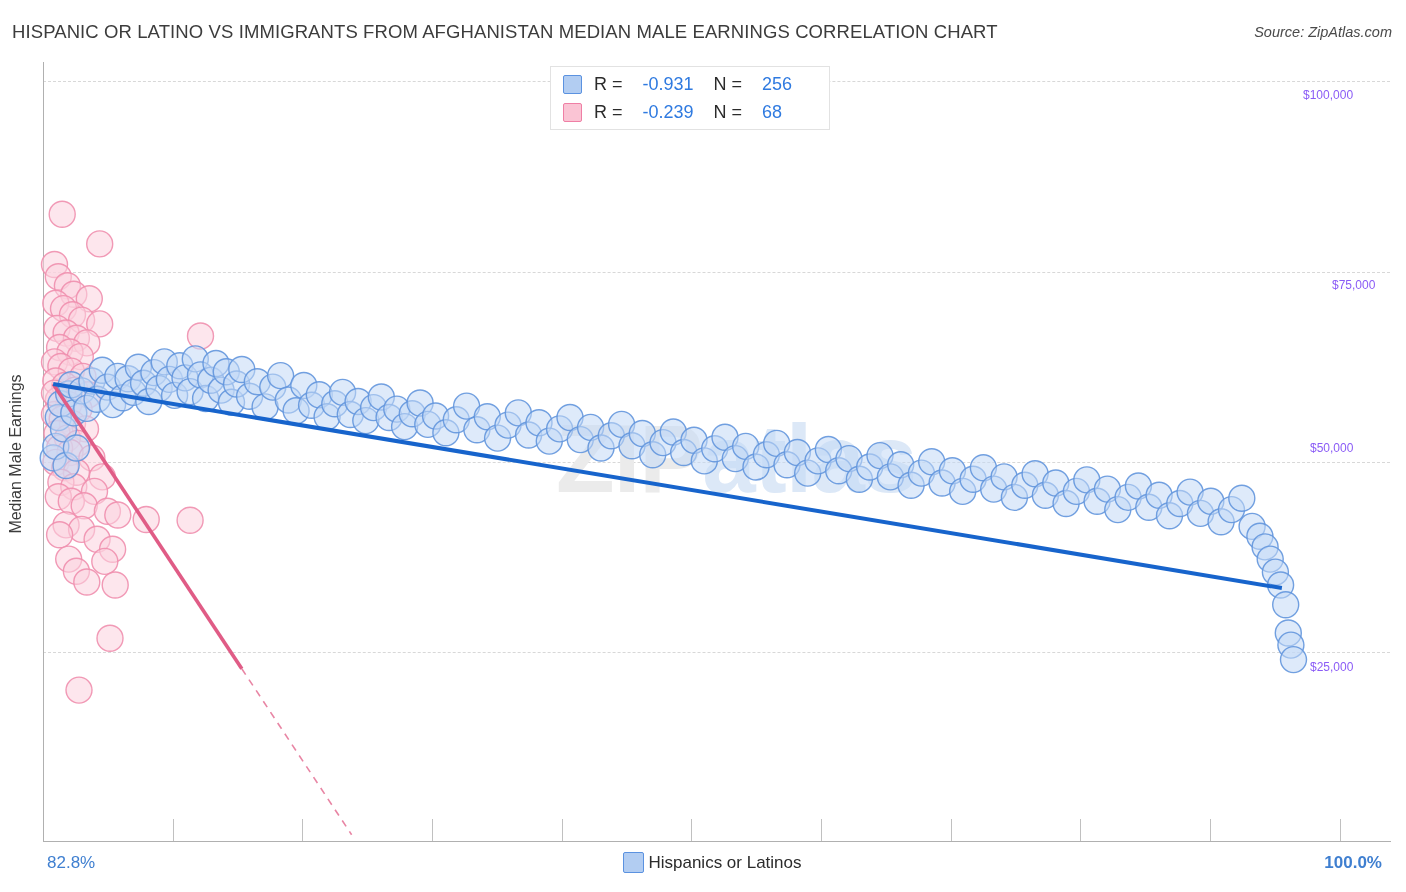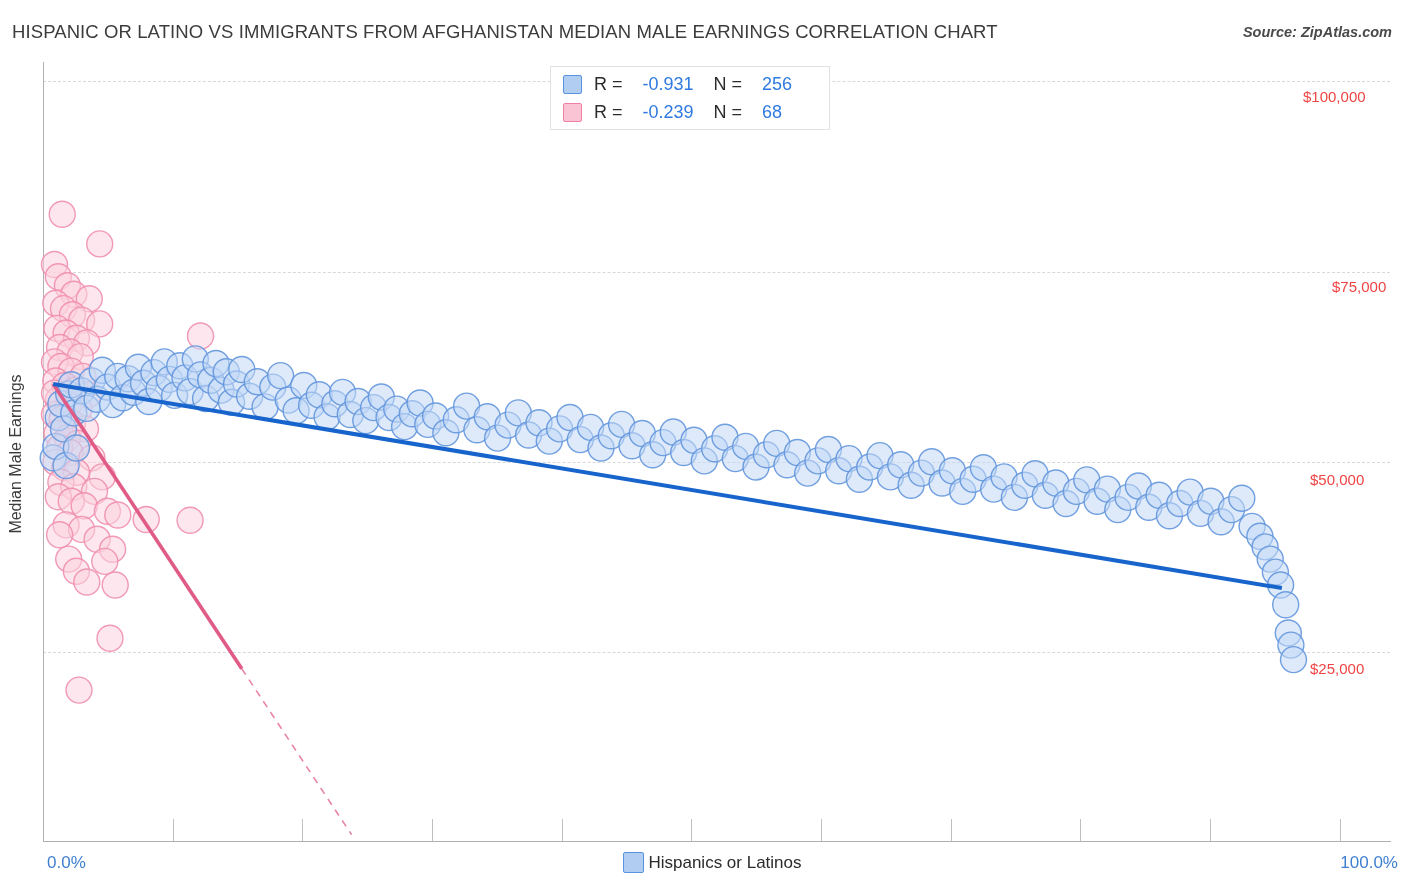--- a/index.html
+++ b/index.html
@@ -13,21 +13,20 @@
 
   .title {
     position: absolute; left: 12px; top: 21px;
     font-size: 18.5px; color: #3c3c3c; letter-spacing: .1px;
     white-space: nowrap;
   }
   .source {
     position: absolute; right: 14px; top: 24px;
     font-size: 14.5px; font-style: italic; color: #4a4a4a;
     white-space: nowrap;
-    font-weight: bold;
   }
 
   .ylabel {
     position: absolute;
     left: -84px; top: 445px;
     width: 200px;
     transform: rotate(-90deg);
     transform-origin: center center;
     text-align: center;
     font-size: 16px; color: #3c3c3c;
@@ -45,21 +44,21 @@
     position: absolute; left: 43px; width: 1347px;
     height: 0; border-top: 1px dashed #d8d8d8;
   }
   .xtick {
     position: absolute; width: 1px; height: 22px;
     background: #c0c0c0; top: 819px;
   }
 
   .ytick-label {
     position: absolute;
-    font-size: 15px; color: #ef4444;
+    font-size: 12px; color: #8b5cf6;
     white-space: nowrap;
   }
 
   .watermark {
     position: absolute; left: 556px; top: 404px;
     font-size: 96px; font-weight: 700; letter-spacing: -1px;
     pointer-events: none; user-select: none;
   }
   .wm-zip { color: #ebebeb; }
   .wm-atlas { color: #dce8f7; }
@@ -85,21 +84,21 @@
   .sw-pink { background: #fac4d4; border: 1.5px solid #ef7fa5; }
   .lg-k { color: #2b2b2b; }
   .lg-v { color: #2f7ae0; margin-left: 20px; }
   .lg-gap { display: inline-block; width: 20px; }
 
   .xlabel {
     position: absolute; top: 853px;
     font-size: 17px; color: #3f7fd0; white-space: nowrap;
   }
   .xlabel-left  { left: 47px; }
-  .xlabel-right { right: 8px; }
+  .xlabel-right { right: 24px; font-weight: bold; }
 
   .bot-legend {
     position: absolute; top: 852px; left: 0; width: 1406px;
     display: flex; justify-content: center; align-items: center;
     gap: 34px; pointer-events: none;
   }
   .bl-item { display: flex; align-items: center; gap: 4px; margin-left: 19px; }
   .bl-sw { width: 21px; height: 21px; border-radius: 2px; }
   .bl-lab { font-size: 17px; color: #2b2b2b; white-space: nowrap; }
 </style>
@@ -125,20 +124,23 @@
   <div class="xtick" style="left:302px"></div>
   <div class="xtick" style="left:432px"></div>
   <div class="xtick" style="left:562px"></div>
   <div class="xtick" style="left:691px"></div>
   <div class="xtick" style="left:821px"></div>
   <div class="xtick" style="left:951px"></div>
   <div class="xtick" style="left:1080px"></div>
   <div class="xtick" style="left:1210px"></div>
   <div class="xtick" style="left:1340px"></div>
 
+  <div class="watermark">
+    <span class="wm-zip">ZIP</span><span class="wm-atlas">atlas</span>
+  </div>
 
   <svg class="layer" id="plot-svg">
       <g>
         <circle cx="62.2" cy="214.2" r="13" fill="#fbd2de" fill-opacity="0.55" stroke="#f08fae" stroke-width="1.4" stroke-opacity="0.9"></circle>
         <circle cx="99.7" cy="243.9" r="13" fill="#fbd2de" fill-opacity="0.55" stroke="#f08fae" stroke-width="1.4" stroke-opacity="0.9"></circle>
         <circle cx="54.5" cy="264.5" r="13" fill="#fbd2de" fill-opacity="0.55" stroke="#f08fae" stroke-width="1.4" stroke-opacity="0.9"></circle>
         <circle cx="58.3" cy="276.7" r="13" fill="#fbd2de" fill-opacity="0.55" stroke="#f08fae" stroke-width="1.4" stroke-opacity="0.9"></circle>
         <circle cx="67.4" cy="285.8" r="13" fill="#fbd2de" fill-opacity="0.55" stroke="#f08fae" stroke-width="1.4" stroke-opacity="0.9"></circle>
         <circle cx="73.8" cy="294.2" r="13" fill="#fbd2de" fill-opacity="0.55" stroke="#f08fae" stroke-width="1.4" stroke-opacity="0.9"></circle>
         <circle cx="89.3" cy="298.7" r="13" fill="#fbd2de" fill-opacity="0.55" stroke="#f08fae" stroke-width="1.4" stroke-opacity="0.9"></circle>
@@ -361,21 +363,21 @@
         <circle cx="1290.9" cy="645.1" r="13" fill="#c3d9f5" fill-opacity="0.55" stroke="#6396dd" stroke-width="1.4" stroke-opacity="0.9"></circle>
         <circle cx="1293.5" cy="659.6" r="13" fill="#c3d9f5" fill-opacity="0.55" stroke="#6396dd" stroke-width="1.4" stroke-opacity="0.9"></circle>
       </g>
       <line x1="241.79999999999998" y1="668.7493333333334" x2="351.62" y2="834.72" stroke="#e05c86" stroke-width="1.6" stroke-dasharray="7,6" stroke-opacity="0.75"></line>
       <line x1="53.168" y1="384.0106666666666" x2="241.79999999999998" y2="668.7493333333334" stroke="#e05c86" stroke-width="3.6"></line>
       <line x1="53.168" y1="384.0106666666666" x2="1281.86" y2="588.048" stroke="#1764cc" stroke-width="4"></line>
     </svg>
 
   <div class="ytick-label" style="left:1303px; top:88px">$100,000</div>
   <div class="ytick-label" style="left:1332px; top:278px">$75,000</div>
-  <div class="ytick-label" style="left:1310px; top:471px">$50,000</div>
+  <div class="ytick-label" style="left:1310px; top:441px">$50,000</div>
   <div class="ytick-label" style="left:1310px; top:660px">$25,000</div>
 
   <div class="legend-box">
     <div class="legend-row">
       <span class="sw sw-blue"></span>
       <span class="lg-k">R =</span>
       <span class="lg-v">-0.931</span>
       <span class="lg-gap"></span>
       <span class="lg-k">N =</span>
       <span class="lg-v">256</span>
@@ -383,21 +385,21 @@
     <div class="legend-row">
       <span class="sw sw-pink"></span>
       <span class="lg-k">R =</span>
       <span class="lg-v">-0.239</span>
       <span class="lg-gap"></span>
       <span class="lg-k">N =</span>
       <span class="lg-v">68</span>
     </div>
   </div>
 
-  <div class="xlabel xlabel-left">0.0%</div>
+  <div class="xlabel xlabel-left">82.8%</div>
   <div class="xlabel xlabel-right">100.0%</div>
 
   <div class="bot-legend">
     <div class="bl-item">
       <span class="bl-sw" style="background:#b2cdf2;border:1.5px solid #5b92e0"></span>
       <span class="bl-lab">Hispanics or Latinos</span>
     </div>
   </div>
 
 </div>

